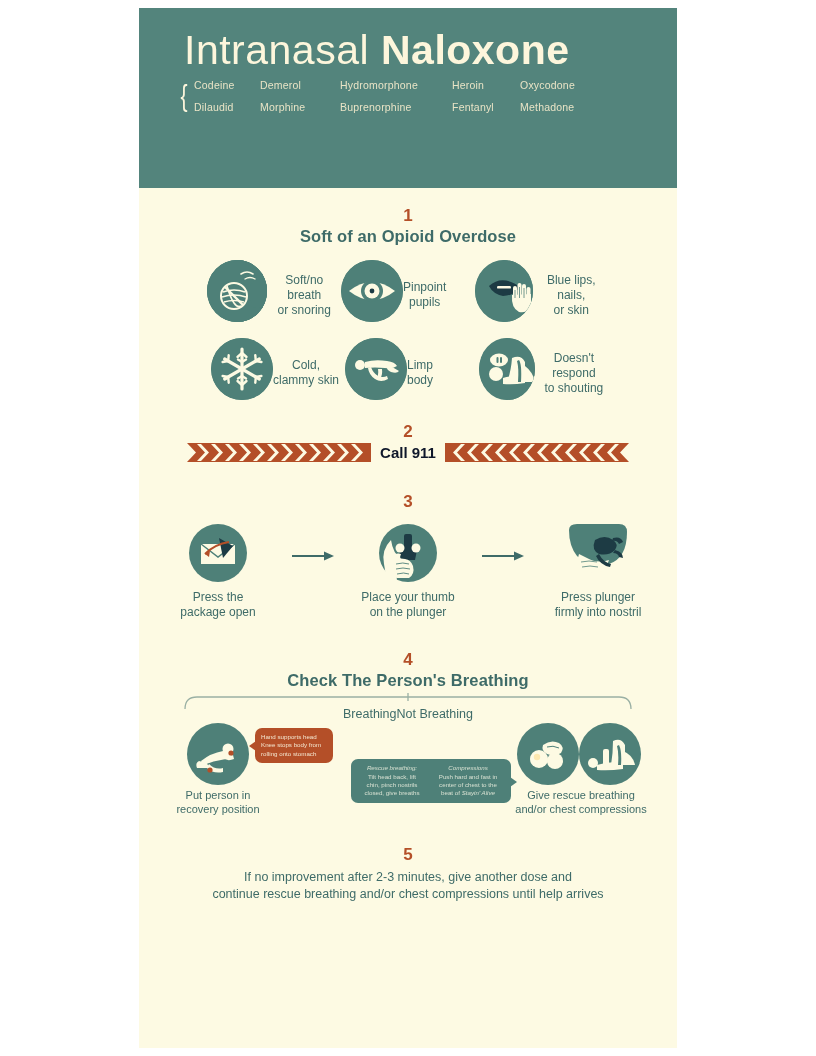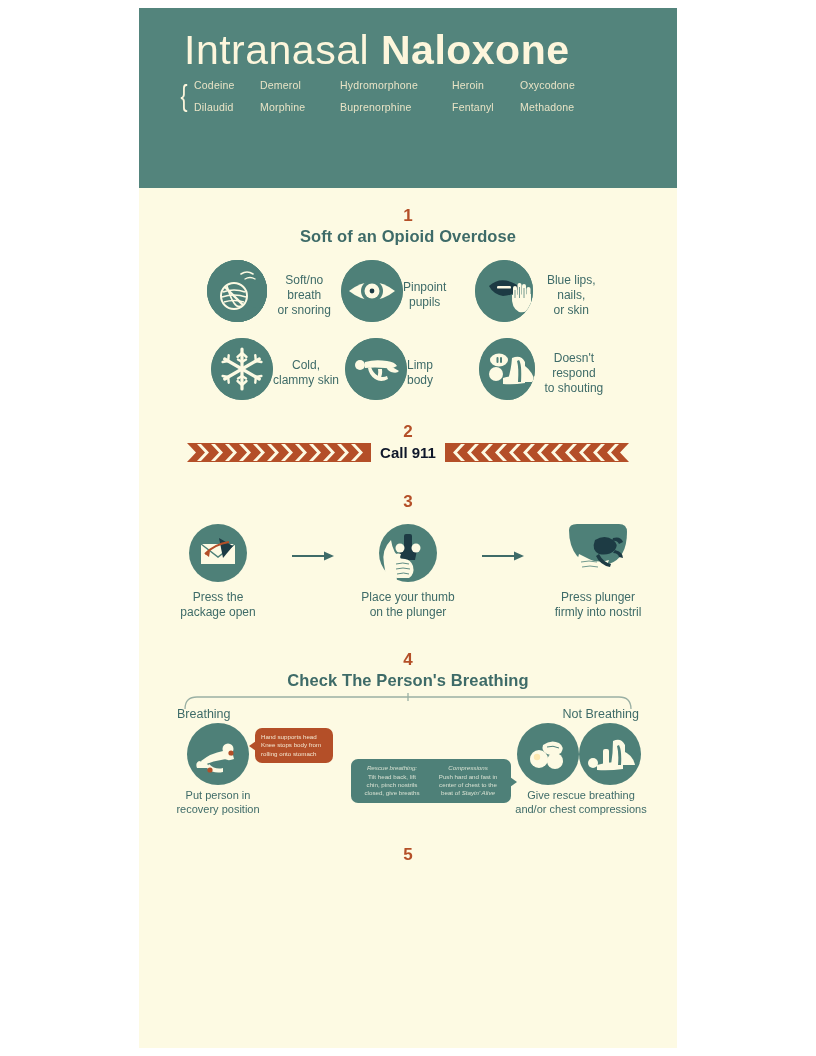--- a/index.html
+++ b/index.html
@@ -162,21 +162,21 @@
     display: flex;
     justify-content: center;
     padding-top: 26px;
   }
 
   
   .s4 { margin-top: 30px; }
   .bracket { margin-top: 3px; }
   .branch-labels {
     display: flex;
-    justify-content: space-between;
+    justify-content: center;
     padding: 0 38px;
     margin-top: -2px;
   }
   .branch-label {
     color: #3E6B68;
     font-size: 12.5px;
   }
   .s4-body {
     position: relative;
     height: 96px;
@@ -649,16 +649,20 @@
 
         <div class="abs cap-small" style="left:358px; top:66px; width:168px;">
           <span>Give rescue breathing</span><br>
           <span>and/or chest compressions</span>
         </div>
       </div>
     </div>
 
     <div class="section s5">
       <div class="step-num">5</div>
+      <div class="s5-body">
+        <span>If no improvement after 2-3 minutes, give another dose and</span><br>
+        <span>continue rescue breathing and/or chest compressions until help arrives</span>
+      </div>
     </div>
 
   </div>
 </div>
 
 </body></html>

